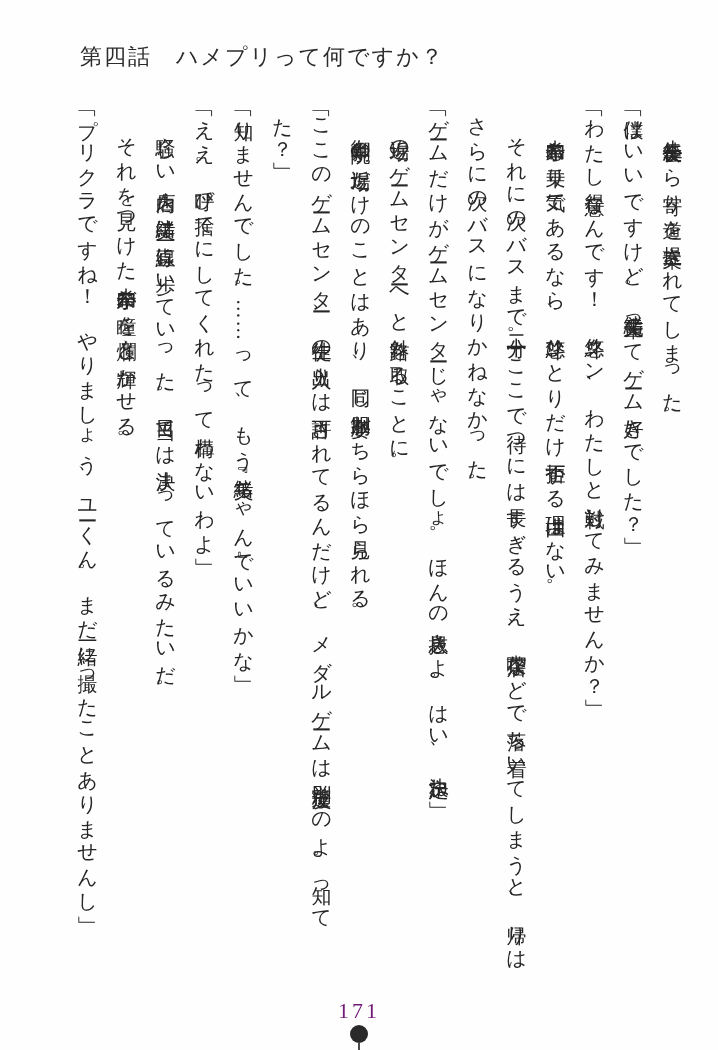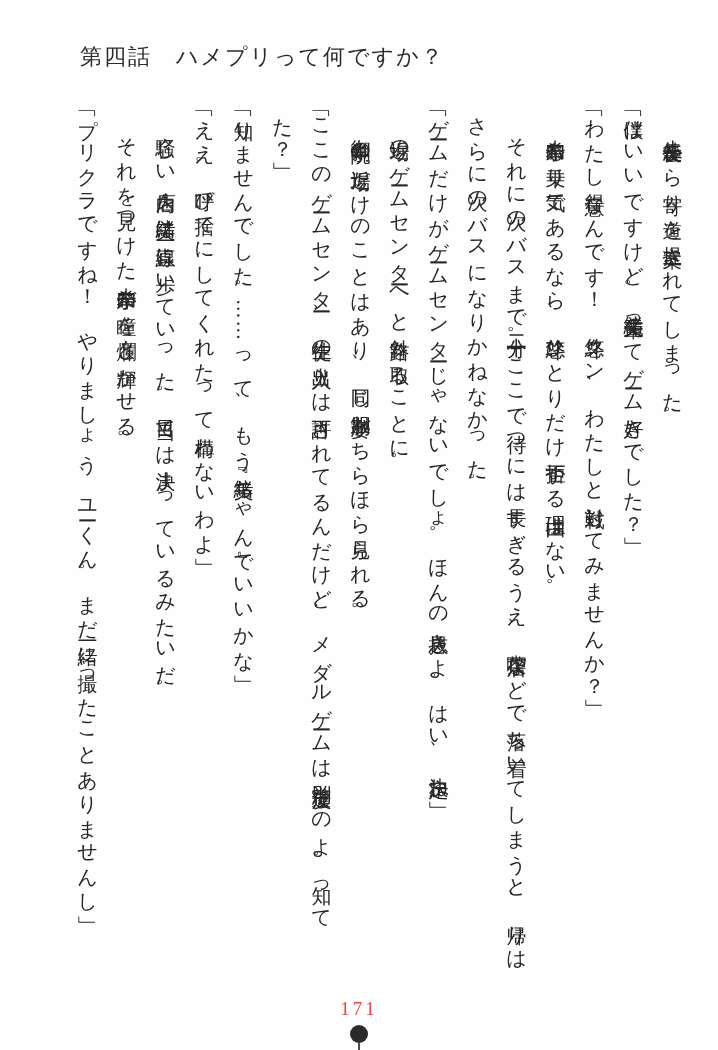--- a/index.html
+++ b/index.html
@@ -48,23 +48,23 @@
     text-indent: 1em;
   }
   .page-footer {
     position: absolute;
     left: 0;
     right: 0;
     top: 998px;
     text-align: center;
   }
   .page-number {
-    font-size: 19px;
+    font-size: 22px;
     letter-spacing: 3px;
-    color: #ef4444;
+    color: #701a75;
     display: inline-block;
     text-align: center;
   }
   .page-marker {
     position: absolute;
     left: 0;
     right: 0;
     top: 1025px;
     display: flex;
     flex-direction: column;

